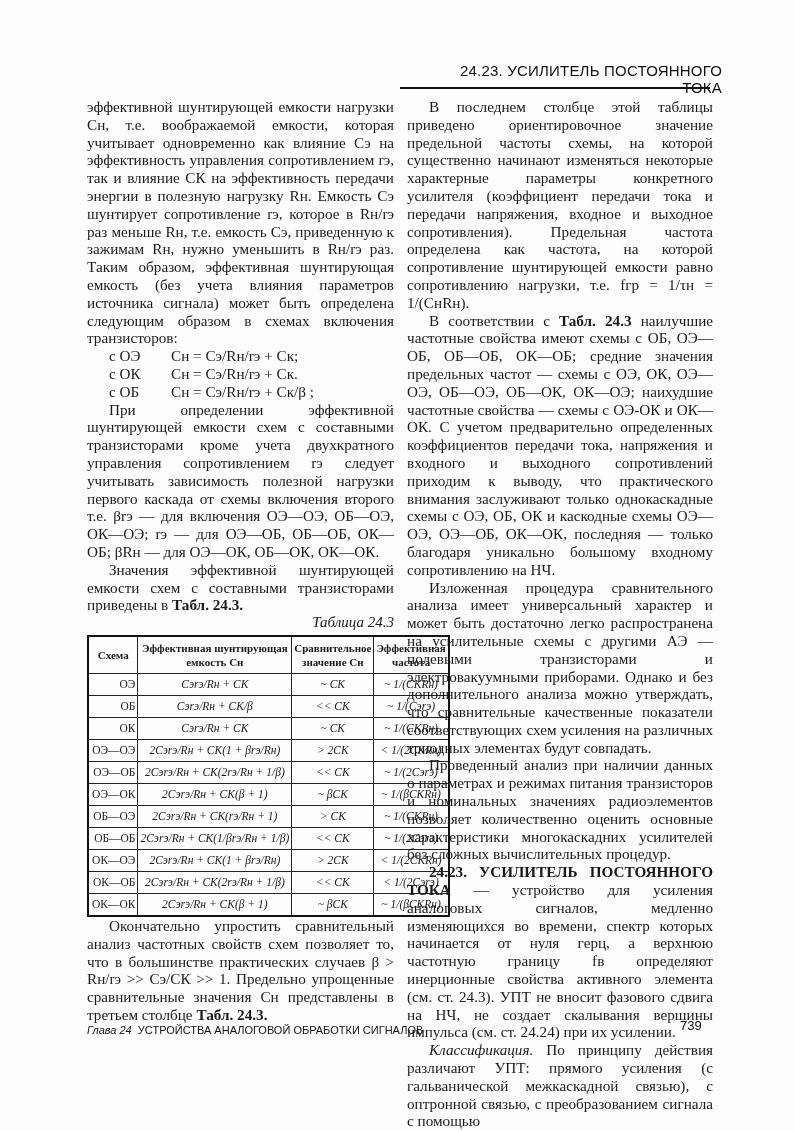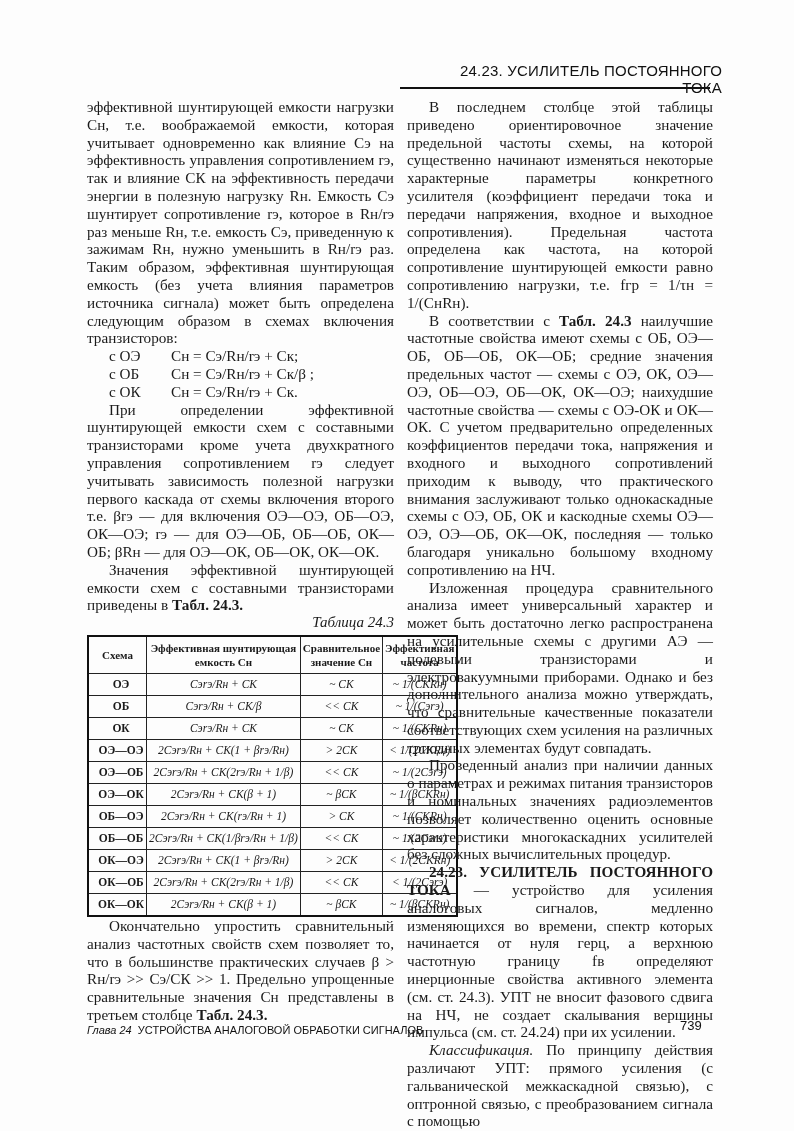--- a/index.html
+++ b/index.html
@@ -26,21 +26,21 @@
   b { font-weight: bold; }
   i { font-style: italic; }
   .table-caption { text-align: right; font-style: italic; font-size: 15px; margin-bottom: 3px; }
   table.t {
     border-collapse: collapse; width: 306px; border: 2px solid #111;
     font-family: "Liberation Serif", serif; font-size: 11.5px;
   }
   table.t th, table.t td { border: 1px solid #222; text-align: center; padding: 0 2px; }
   table.t th { font-weight: bold; font-size: 11px; line-height: 14px; height: 36px; }
   table.t td { height: 21px; }
-  table.t td.schema { text-align: center; padding-left: 9px; white-space: nowrap; font-weight: bold; }
+  table.t td.schema { text-align: right; padding-left: 3px; white-space: nowrap; }
   table.t td.formula { font-style: italic; white-space: nowrap; font-family: Liberation Serif, serif; }
   .bottom-para { margin-top: 20px; }
   .footer-left {
     position: absolute; left: 87px; top: 1024px;
     font-family: "Liberation Sans", sans-serif; font-size: 11px; color: #111;
   }
   .footer-left .ch { font-style: italic; }
   .page-num {
     position: absolute; left: 680px; top: 1018px;
     font-family: "Liberation Sans", sans-serif; font-size: 13px; color: #111;
@@ -53,26 +53,26 @@
 <div class="head-rule"></div>
 
 <div class="col left">
   <p class="noindent">эффективной шунтирующей емкости нагрузки Cн, т.е. воображаемой емкости, которая учитывает одновременно как влияние Cэ на эффективность управления сопротивлением rэ, так и влияние CК на эффективность передачи энергии в полезную нагрузку Rн. Емкость Cэ шунтирует сопротивление rэ, которое в Rн/rэ раз меньше Rн, т.е. емкость Cэ, приведенную к зажимам Rн, нужно уменьшить в Rн/rэ раз. Таким образом, эффективная шунтирующая емкость (без учета влияния параметров источника сигнала) может быть определена следующим образом в схемах включения транзисторов:</p>
   <div class="formula-block">
     <div class="formula-row">
       <span class="lbl">с ОЭ</span>
       <i class="f">Cн = Cэ/Rн/rэ + Cк;</i>
     </div>
     <div class="formula-row">
+      <span class="lbl">с ОК</span>
+      <i class="f">Cн = Cэ/Rн/rэ + Cк.</i>
+    </div>
+    <div class="formula-row">
       <span class="lbl">с ОБ</span>
       <i class="f">Cн = Cэ/Rн/rэ + Cк/β ;</i>
-    </div>
-    <div class="formula-row">
-      <span class="lbl">с ОК</span>
-      <i class="f">Cн = Cэ/Rн/rэ + Cк.</i>
     </div>
   </div>
   <p>При определении эффективной шунтирующей емкости схем с составными транзисторами кроме учета двухкратного управления сопротивлением rэ следует учитывать зависимость полезной нагрузки первого каскада от схемы включения второго т.е. βrэ — для включения ОЭ—ОЭ, ОБ—ОЭ, ОК—ОЭ; rэ — для ОЭ—ОБ, ОБ—ОБ, ОК—ОБ; βRн — для ОЭ—ОК, ОБ—ОК, ОК—ОК.</p>
   <p><span>Значения эффективной шунтирующей емкости схем с составными транзисторами приведены в </span><b>Табл. 24.3.</b></p>
 
   <div class="table-caption">Таблица 24.3</div>
   <table class="t">
     <thead>
       <tr>
         <th style="width:38px">Схема</th>

